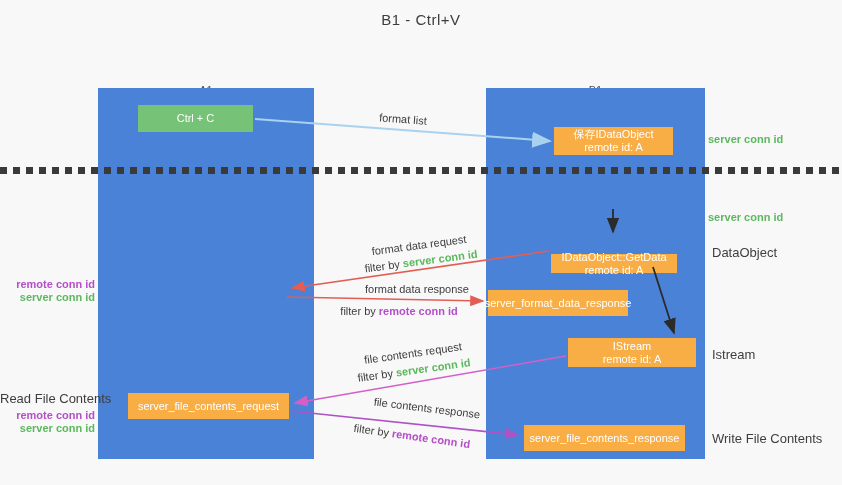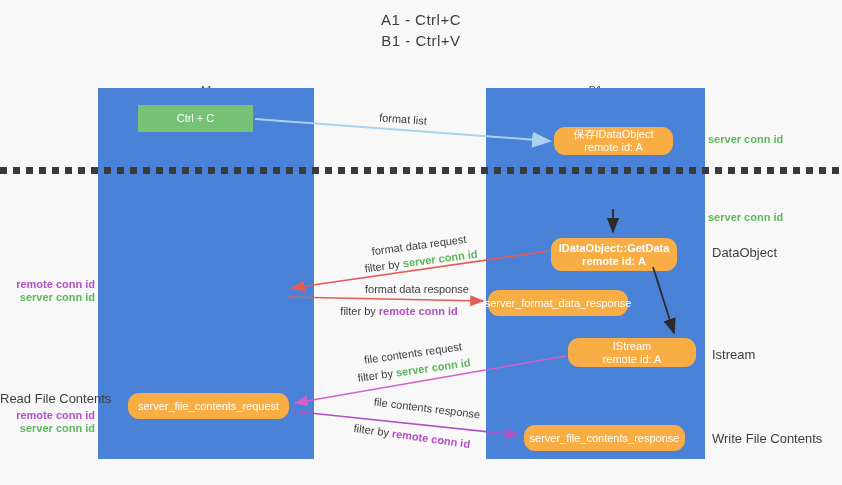--- a/index.html
+++ b/index.html
@@ -16,25 +16,25 @@
   .column{position:absolute;top:88px;height:371px;background:#4a82d7;z-index:1;}
   .column.left{left:98px;width:216px;}
   .column.right{left:486px;width:219px;}
 
   .dotted-sep{position:absolute;left:0;top:167px;width:842px;height:7px;z-index:3;
     background:repeating-linear-gradient(90deg,#3a3a3a 0 7px,transparent 7px 13px);}
 
   .node{position:absolute;z-index:4;display:flex;flex-direction:column;align-items:center;
         justify-content:center;color:#fff;font-size:11px;line-height:13px;text-align:left;}
   .node--green{background:#76c277;}
-  .node--orange{background:#f8ad45;border-radius:11px;}
+  .node--orange{background:#f8ad45;}
   #n-ctrl-c{left:138px;top:105px;width:115px;height:27px;}
   #n-save-dobj{left:554px;top:127px;width:119px;height:28px;}
   #n-ctrl-v{left:554px;top:180px;width:119px;height:27px;}
-  #n-getdata{left:551px;top:238px;width:126px;height:33px;font-weight:bold;}
+  #n-getdata{left:551px;top:254px;width:126px;height:19px;}
   #n-fmt-req{left:130px;top:278px;width:156px;height:25px;}
   #n-fmt-resp{left:488px;top:290px;width:140px;height:26px;}
   #n-istream{left:568px;top:338px;width:128px;height:29px;}
   #n-file-req{left:128px;top:393px;width:161px;height:26px;}
   #n-file-resp{left:524px;top:425px;width:161px;height:26px;}
 
   svg.arrows{position:absolute;left:0;top:0;z-index:5;pointer-events:none;}
 
   .lbl{position:absolute;z-index:6;font-size:11px;color:#3d3d3d;white-space:nowrap;
        transform:translate(-50%,-50%);}
@@ -45,21 +45,20 @@
   .ann--green{color:#5cb85c;font-weight:bold;font-size:11px;}
   .ann--purple{color:#b54fc8;font-weight:bold;font-size:11px;}
   .ann--right{left:0;width:95px;text-align:right;}
 </style>
 </head>
 <body>
 
 <div class="canvas">
 
   <div class="title">
-    <div>A1 - Ctrl+C</div>
     <div>B1 - Ctrl+V</div>
   </div>
 
   <div class="col-header left">
     <div>A1</div>
     <div>remote</div>
   </div>
   <div class="col-header right">
     <div>B1</div>
   </div>

